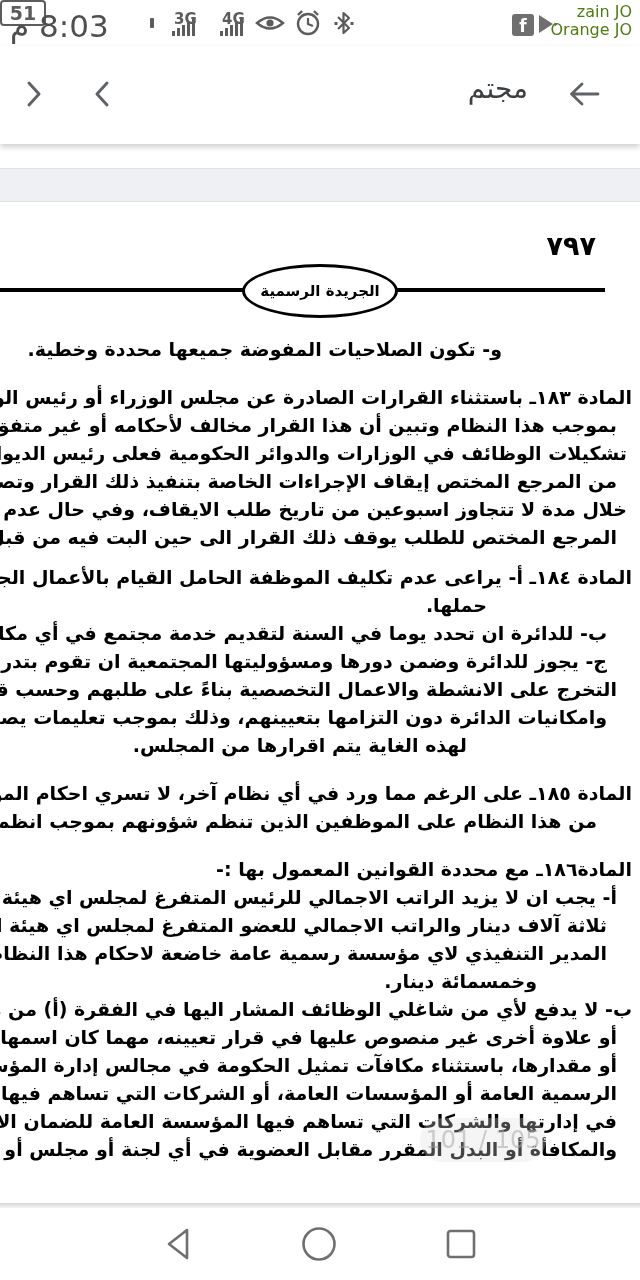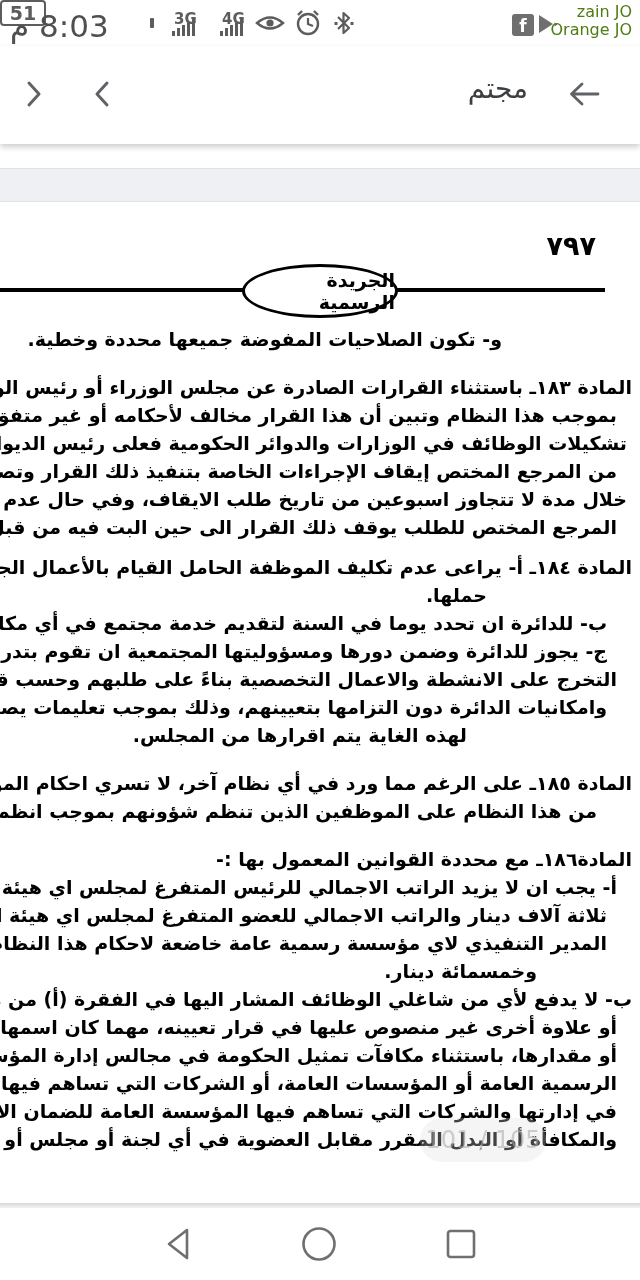--- a/index.html
+++ b/index.html
@@ -36,22 +36,22 @@
   .viewer{position:absolute;top:144px;left:0;width:640px;height:1059px;background:#fff;}
   .page-gap{position:absolute;top:24px;left:0;width:640px;height:32px;background:#eff0f3;
             border-top:1px solid #e1e3e6;border-bottom:1px solid #e1e3e6;}
   .page{position:absolute;top:56px;left:0;width:640px;direction:rtl;color:#000;}
   .pagenum{margin:30px 44px 0 0;text-align:right;font-size:27px;font-weight:bold;}
   .gdiv{position:relative;height:54px;margin-top:2px;}
   .gdiv .rule{position:absolute;top:25px;right:0;left:0;margin-right:0;margin-left:0;height:4px;background:#000;
               left:0;right:35px;}
   .gdiv .oval{position:absolute;top:1px;right:242px;width:150px;height:48px;background:#fff;border:3px solid #000;
               border-radius:50%;display:flex;align-items:center;justify-content:center;
-              font-size:19px;font-weight:bold;}
-  .content{margin-top:8px;font-size:19px;font-weight:bold;line-height:28px;padding-right:8px;padding-left:30px;}
+              font-size:15px;font-weight:bold;}
+  .content{margin-top:18px;font-size:19px;font-weight:bold;line-height:28px;padding-right:8px;padding-left:30px;}
   .para{margin-top:20px;}
   .para:nth-child(1){margin-top:0;}
   .para:nth-child(3){margin-top:12px;}
   .line{text-align:right;white-space:nowrap;}
   .i0{padding-right:0;} .i5{padding-right:5px;} .i15{padding-right:15px;}
   .i25{padding-right:25px;} .i35{padding-right:35px;} .i95{padding-right:95px;}
   .i130{padding-right:130px;} .i145{padding-right:145px;} .i165{padding-right:165px;}
 
   .page-pill{position:absolute;top:974px;left:420px;width:126px;height:44px;border-radius:22px;
              background:rgba(222,222,226,0.30);color:rgba(165,165,172,0.55);

